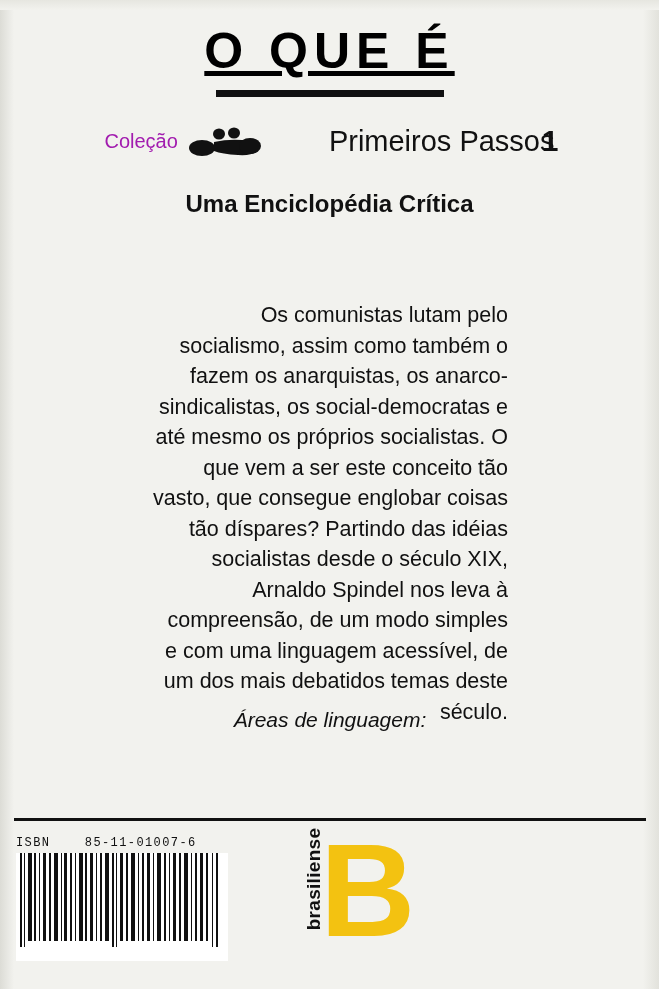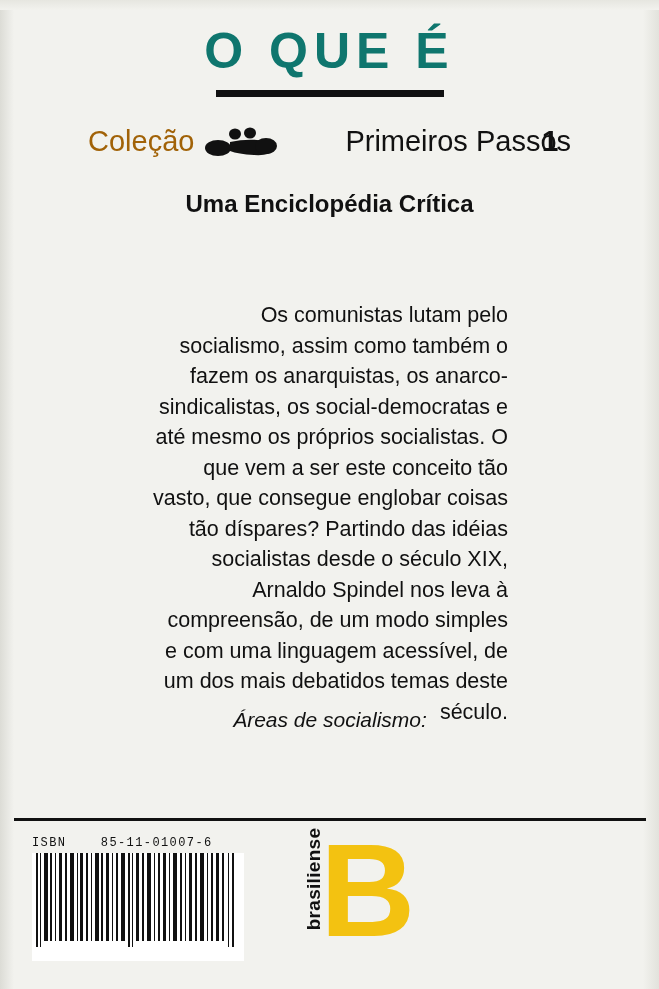--- a/index.html
+++ b/index.html
@@ -39,44 +39,45 @@
 
   .title {
     position: absolute;
     top: 22px;
     left: 0;
     width: 659px;
     text-align: center;
     font-size: 50px;
     font-weight: bold;
     letter-spacing: 6px;
-    color: #0f766e;
-    font-family: "Liberation Sans", sans-serif;
+    color: #000000;
+    font-family: "Liberation Sans", sans-serif;
+    text-decoration: underline;
   }
   .title-rule {
     position: absolute;
     top: 90px;
     left: 216px;
     width: 228px;
     height: 7px;
     background: #111111;
   }
 
   .collection-row {
     position: absolute;
     top: 124px;
     left: 0;
     width: 659px;
     display: flex;
     align-items: center;
     justify-content: center;
   }
   .collection-left {
-    font-size: 29px;
-    color: #a16207;
+    font-size: 20px;
+    color: #a21caf;
     font-family: "Liberation Sans", sans-serif;
   }
   .collection-right {
     font-size: 29px;
     color: #111111;
     font-family: "Liberation Sans", sans-serif;
     margin-left: 47px;
   }
   .logo-mark {
     position: relative;
@@ -138,21 +139,20 @@
     width: 632px;
     height: 3px;
     background: #111111;
   }
 
   .isbn-block {
     position: absolute;
     left: 16px;
     top: 836px;
     width: 212px;
-    margin-left: 16px;
   }
   .isbn-text {
     font-family: "Liberation Mono", monospace;
     font-size: 12px;
     letter-spacing: 1.4px;
     color: #111111;
     margin-bottom: 3px;
   }
   .barcode {
     width: 212px;
@@ -231,21 +231,21 @@
     </span>
     <span class="collection-right">Primeiros Passos</span>
   </div>
   <div class="issue-number">1</div>
 
   <div class="subtitle">Uma Enciclopédia Crítica</div>
 
   <div class="blurb">Os comunistas lutam pelo socialismo, assim como também o fazem os anarquistas, os anarco-sindicalistas, os social-democratas e até mesmo os próprios socialistas. O que vem a ser este conceito tão vasto, que consegue englobar coisas tão díspares? Partindo das idéias socialistas desde o século XIX, Arnaldo Spindel nos leva à compreensão, de um modo simples e com uma linguagem acessível, de um dos mais debatidos temas deste século.</div>
 
   <div class="interest">
-    <div>Áreas de socialismo:</div>
+    <div>Áreas de linguagem:</div>
   </div>
 
   <div class="footer-rule"></div>
 
   <div class="isbn-block">
     <div class="isbn-text">
       <span>ISBN</span>
       &nbsp;&nbsp;
       <span>85-11-01007-6</span>
     </div>

